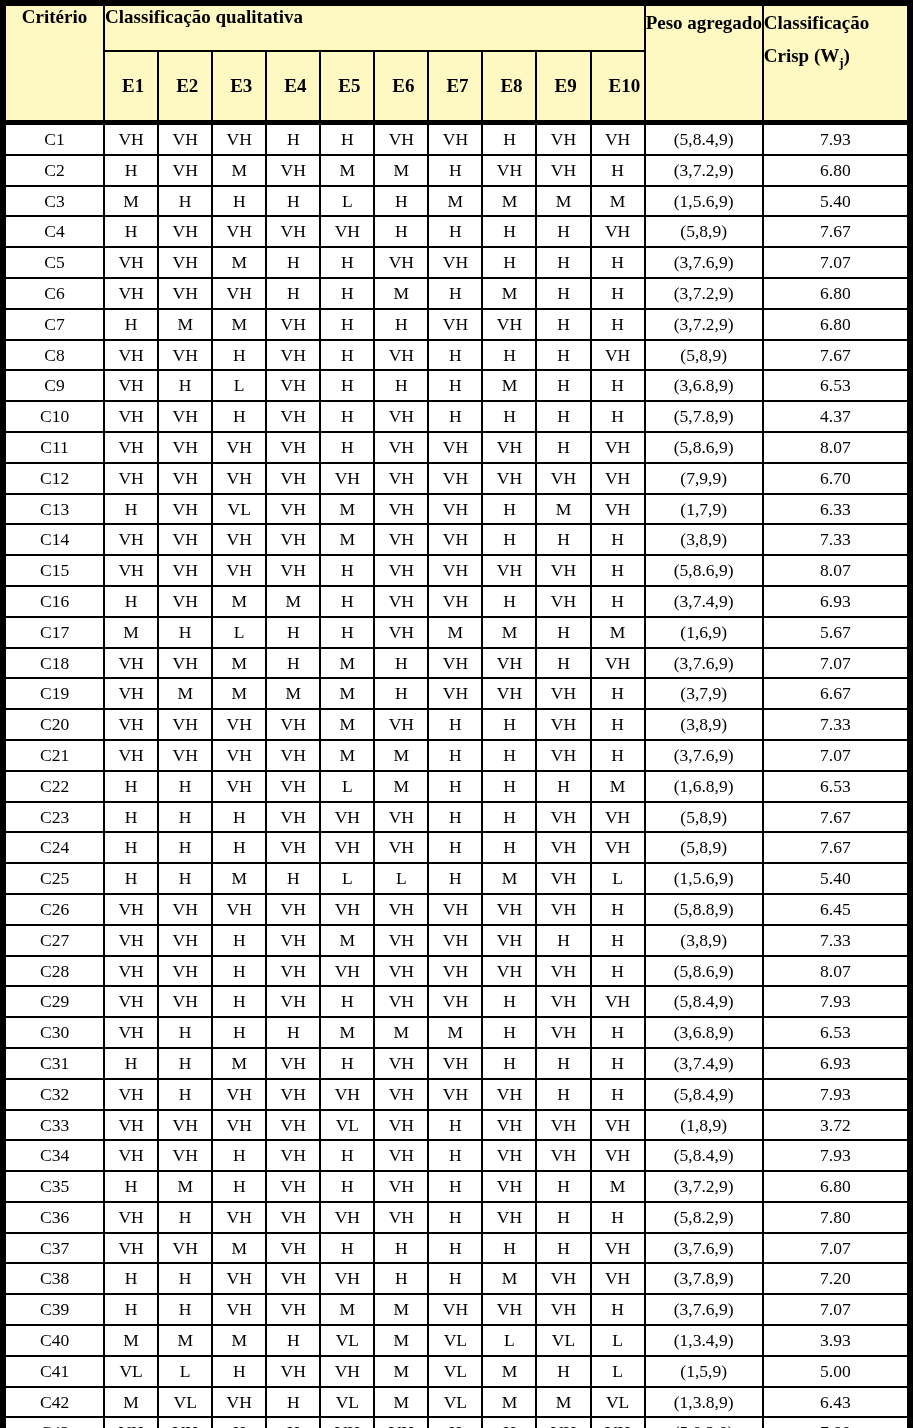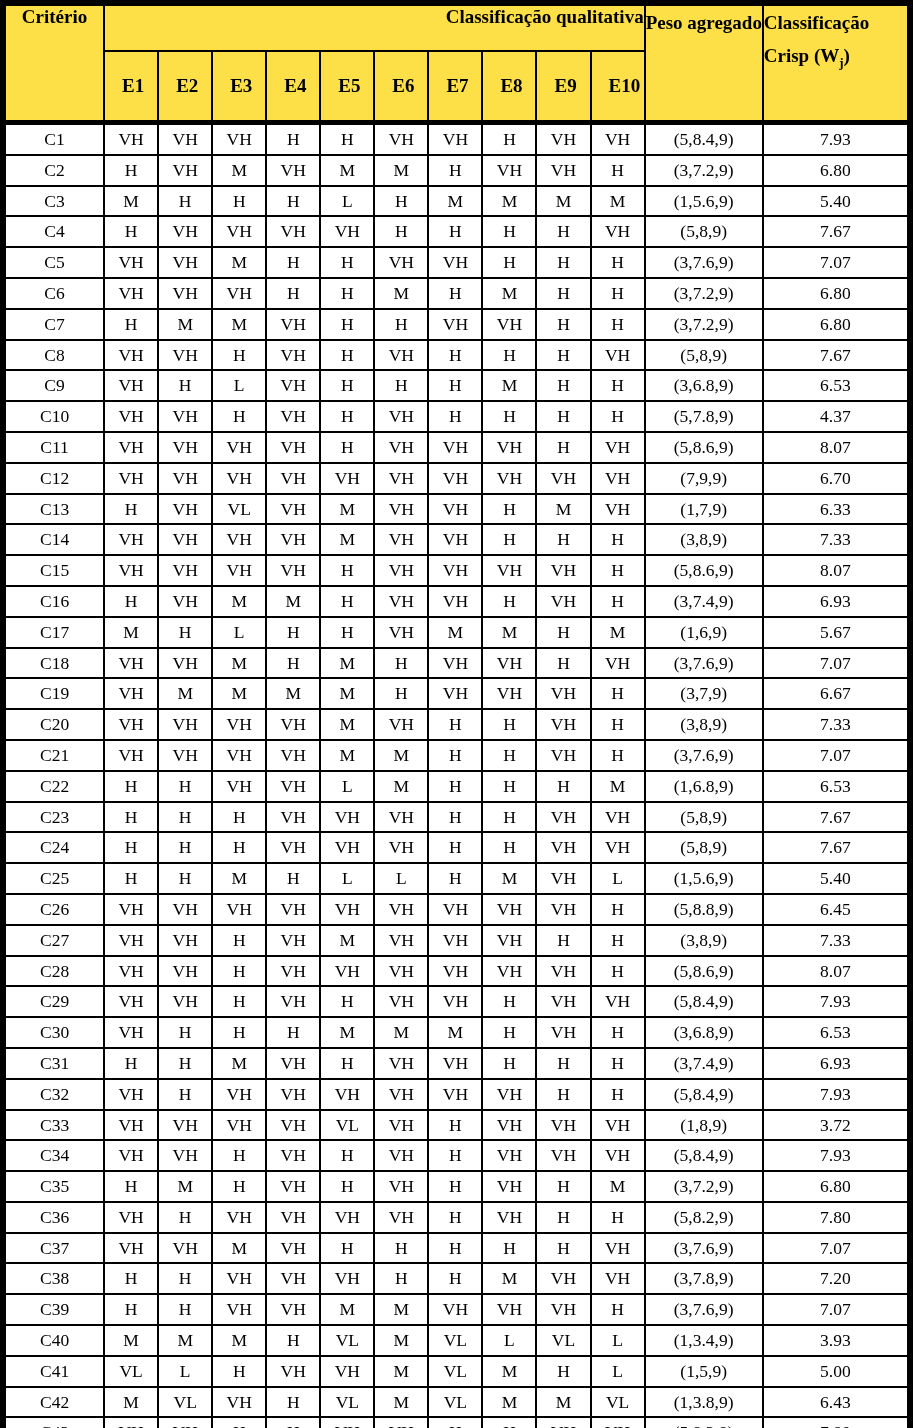--- a/index.html
+++ b/index.html
@@ -32,24 +32,24 @@
   th.criterio-h, td.col-criterio { border-right: 4px solid #000000; }
   th.peso-h,    td.col-fuzzy    { border-left: 4px solid #000000; text-align: center; }
   thead { border-bottom: 5px solid #000000; }
   tr.group-end { border-bottom: 1px solid #eab308; }
 
   
   thead th {
     font-weight: bold;
     font-size: 19px;
     vertical-align: top;
-    background: #fde047;
+    background: #fef9c3;
   }
   th.criterio-h { text-align: center; padding-top: 4px; }
-  th.qual-h     { text-align: right; padding-top: 4px; height: 44px; }
+  th.qual-h     { text-align: left; padding-top: 4px; height: 44px; }
   th.peso-h, th.crisp-h {
     text-align: left;
     padding: 4px 0 0 7px;
     line-height: 1.75;
     white-space: normal;
   }
   th.crisp-h sub { font-size: 0.68em; }
   tr.expert-row th {
     text-align: center;
     vertical-align: middle;

